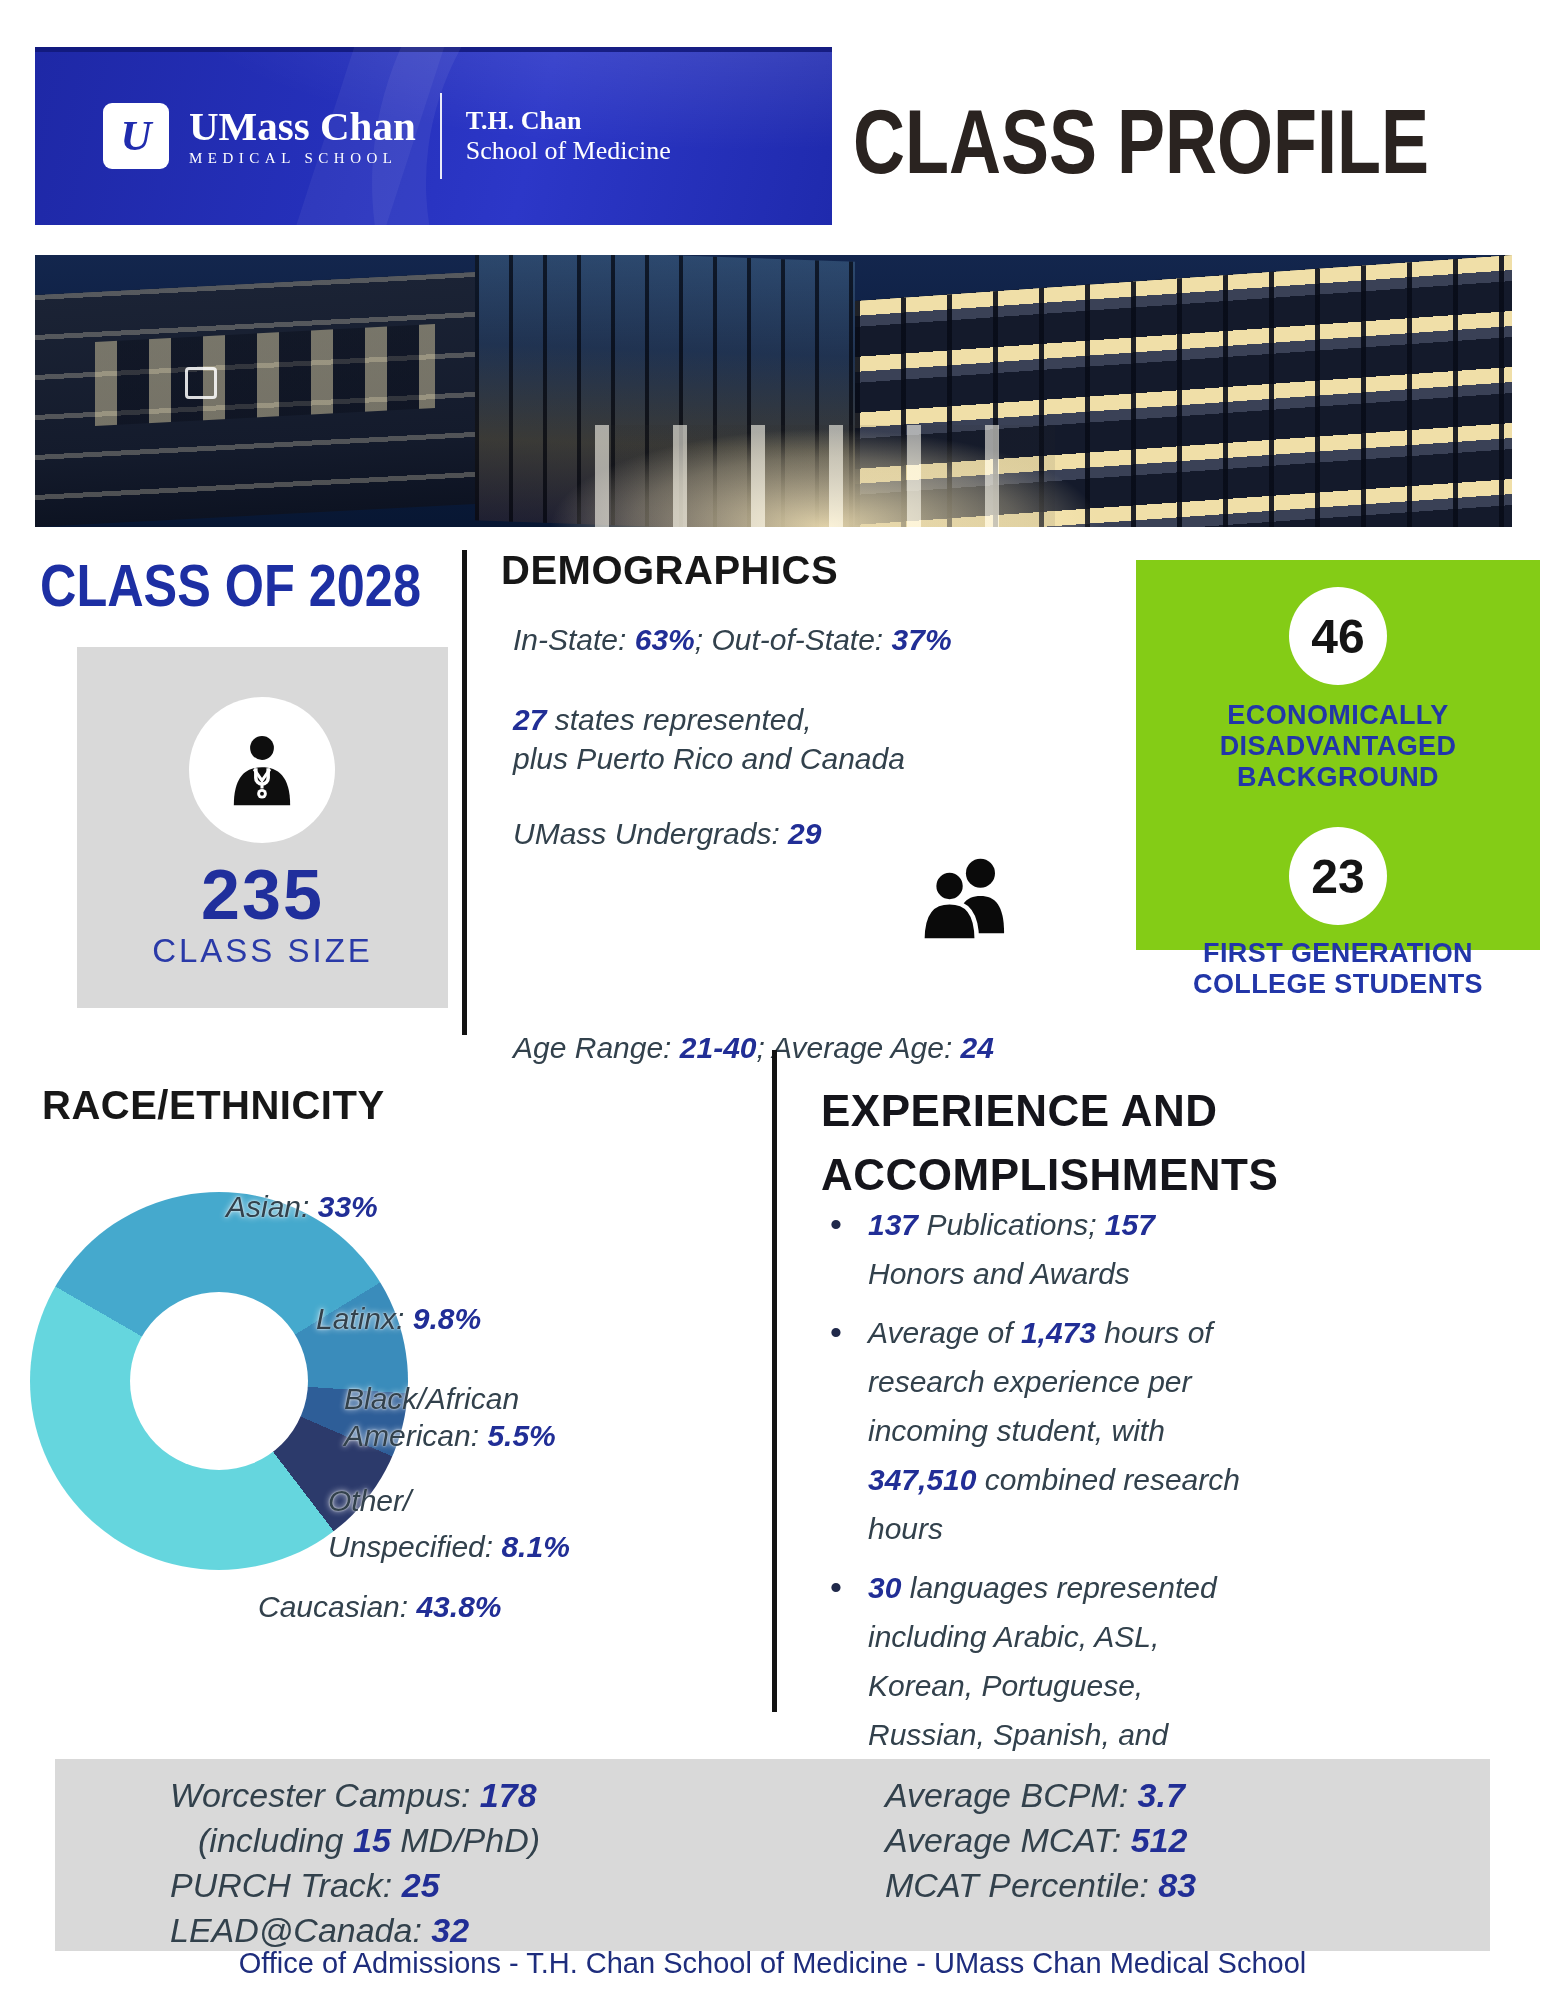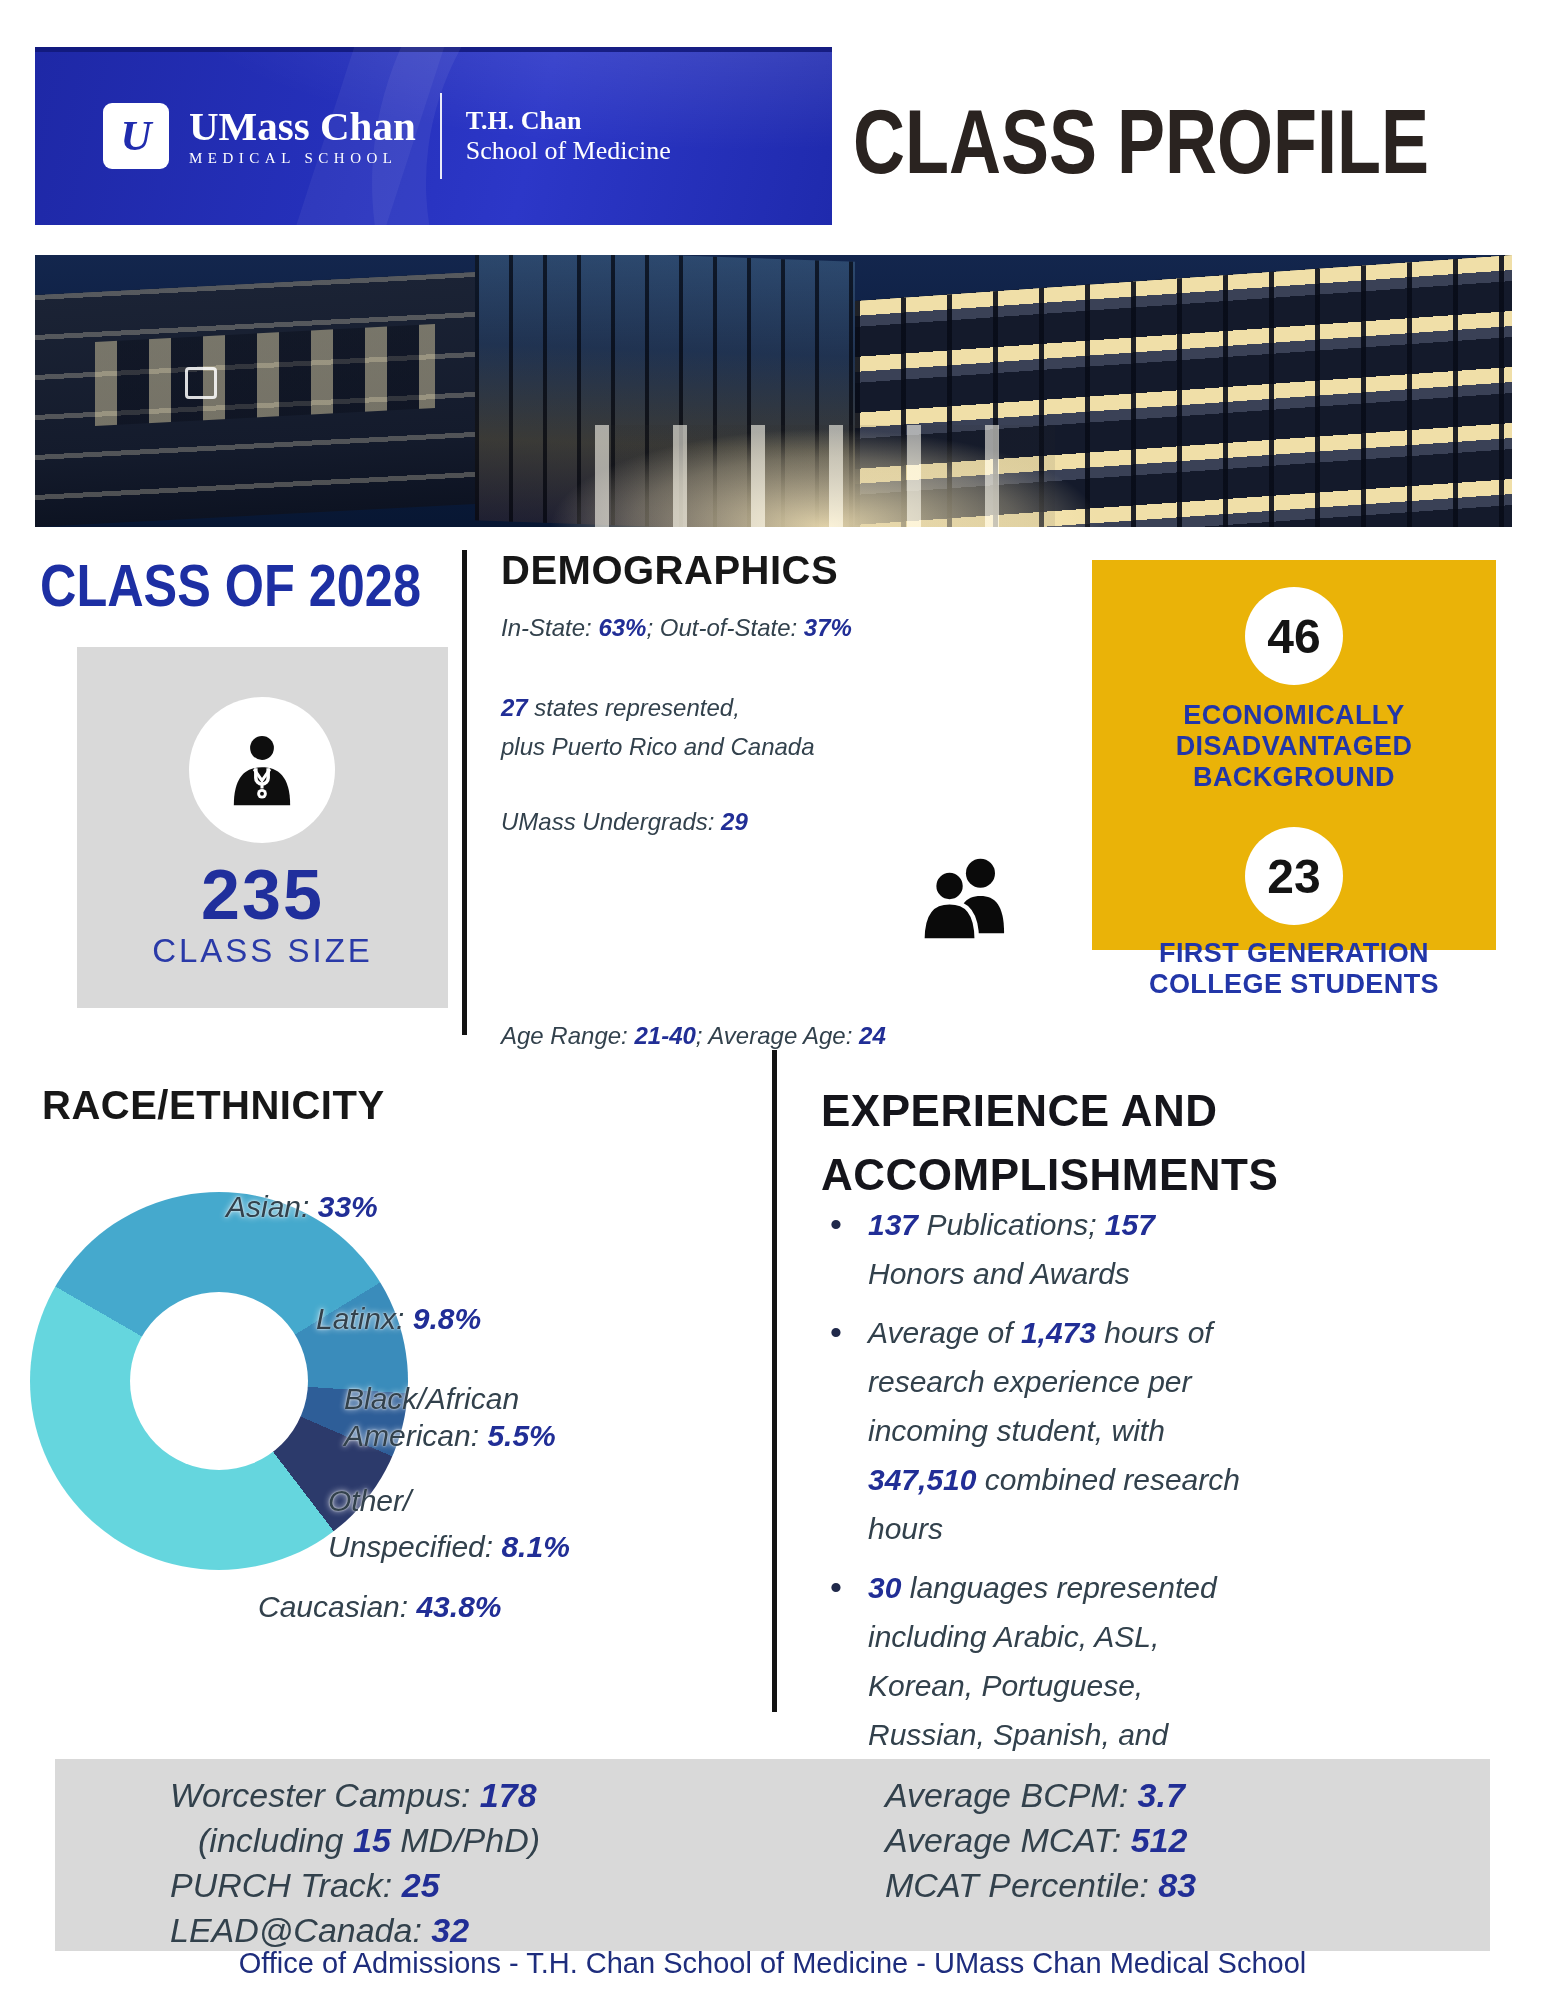--- a/index.html
+++ b/index.html
@@ -81,31 +81,31 @@
     font-size:70px;font-weight:800;color:#202f9c;letter-spacing:2px;}
   .size-label{position:absolute;left:0;top:285px;width:100%;text-align:center;
     font-size:33px;font-weight:500;color:#2a3aa8;letter-spacing:3px;}
   
   .divider{position:absolute;background:#131313;}
   .divider-1{left:462px;top:550px;width:5px;height:485px;}
   .divider-2{left:772px;top:1050px;width:5px;height:662px;}
   
   .demo-heading{position:absolute;left:501px;top:550px;margin:0;font-size:40px;line-height:40px;
     font-weight:700;color:#171717;letter-spacing:.5px;}
-  .demo-row{position:absolute;left:501px;margin:0;font-style:italic;font-size:24px;
+  .demo-row{position:absolute;left:501px;margin:12px;font-style:italic;font-size:30px;
     color:#32414c;line-height:39px;white-space:pre-line;width:600px;}
   .row-instate{top:608px;}
   .row-states{top:688px;}
   .row-undergrads{top:802px;}
   .row-gender{top:860px;}
   .row-age{top:1016px;}
   .val{font-weight:bold;color:#212e96;}
   .people-icon{position:absolute;left:915px;top:843px;}
   
-  .right-panel{position:absolute;left:1092px;top:560px;width:404px;height:390px;background:#eab308;}
+  .right-panel{position:absolute;left:1136px;top:560px;width:404px;height:390px;background:#84cc16;}
   .hl-circle{position:absolute;left:153px;width:98px;height:98px;border-radius:50%;background:#fff;
     display:flex;align-items:center;justify-content:center;
     font-size:48px;font-weight:800;color:#141414;}
   .hl-circle-1{top:27px;}
   .hl-circle-2{top:267px;}
   .hl-label{position:absolute;left:0;width:100%;text-align:center;font-size:27px;font-weight:800;
     color:#2236a8;line-height:31px;white-space:pre-line;letter-spacing:.4px;}
   .hl-label-1{top:140px;}
   .hl-label-2{top:378px;}
   

